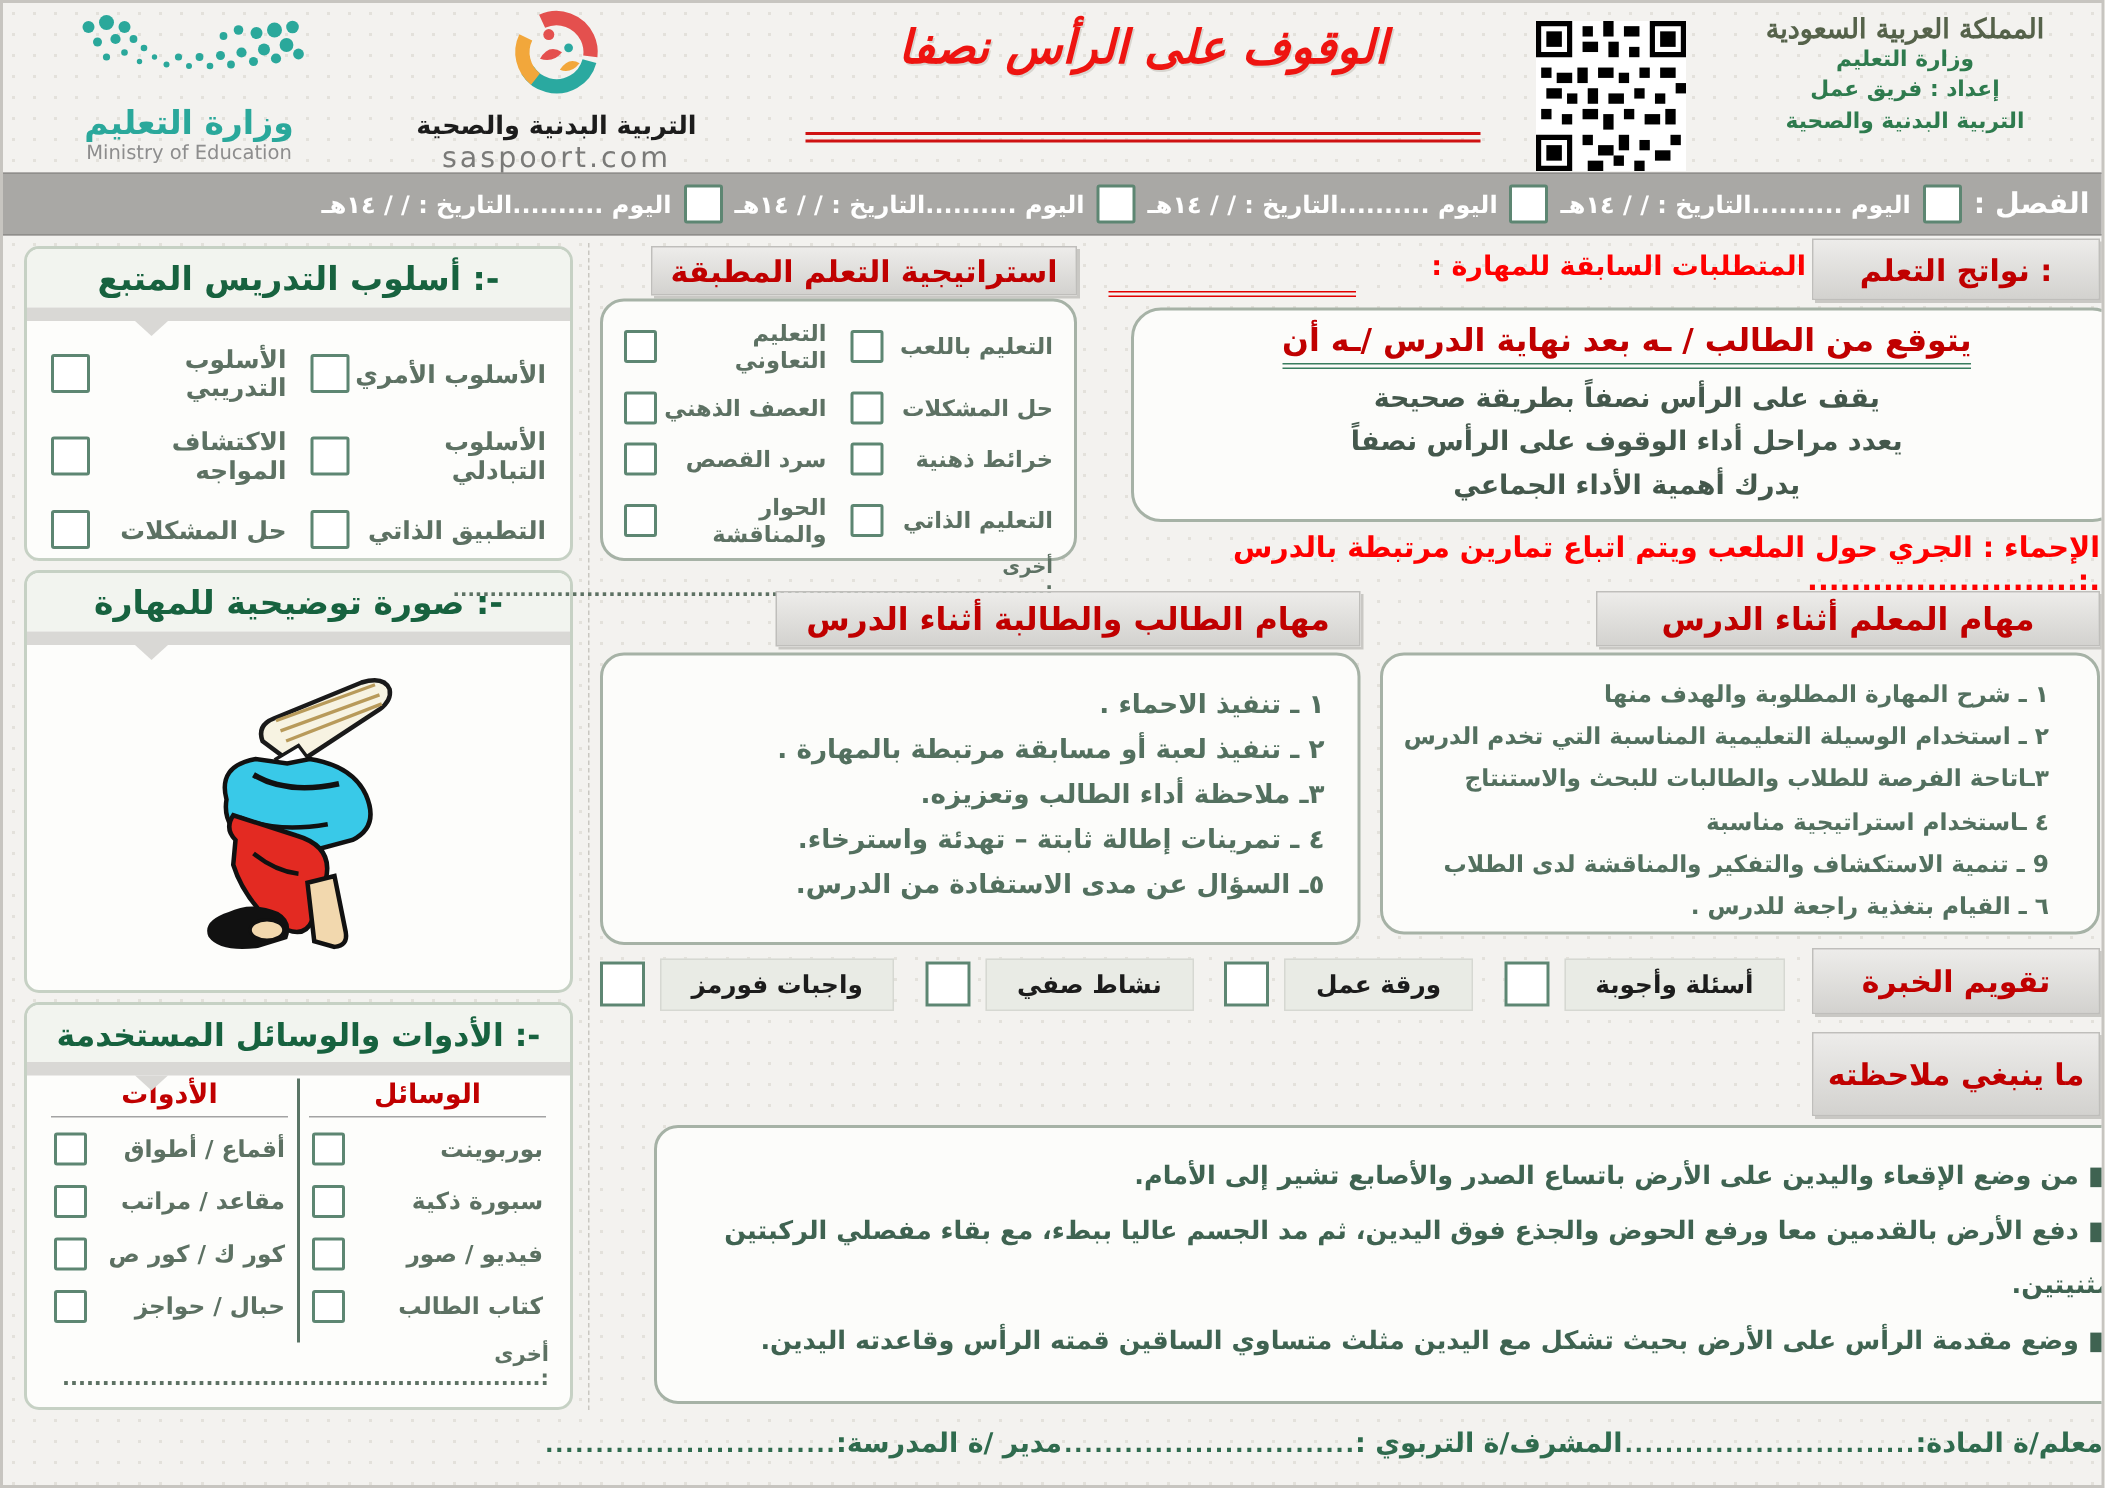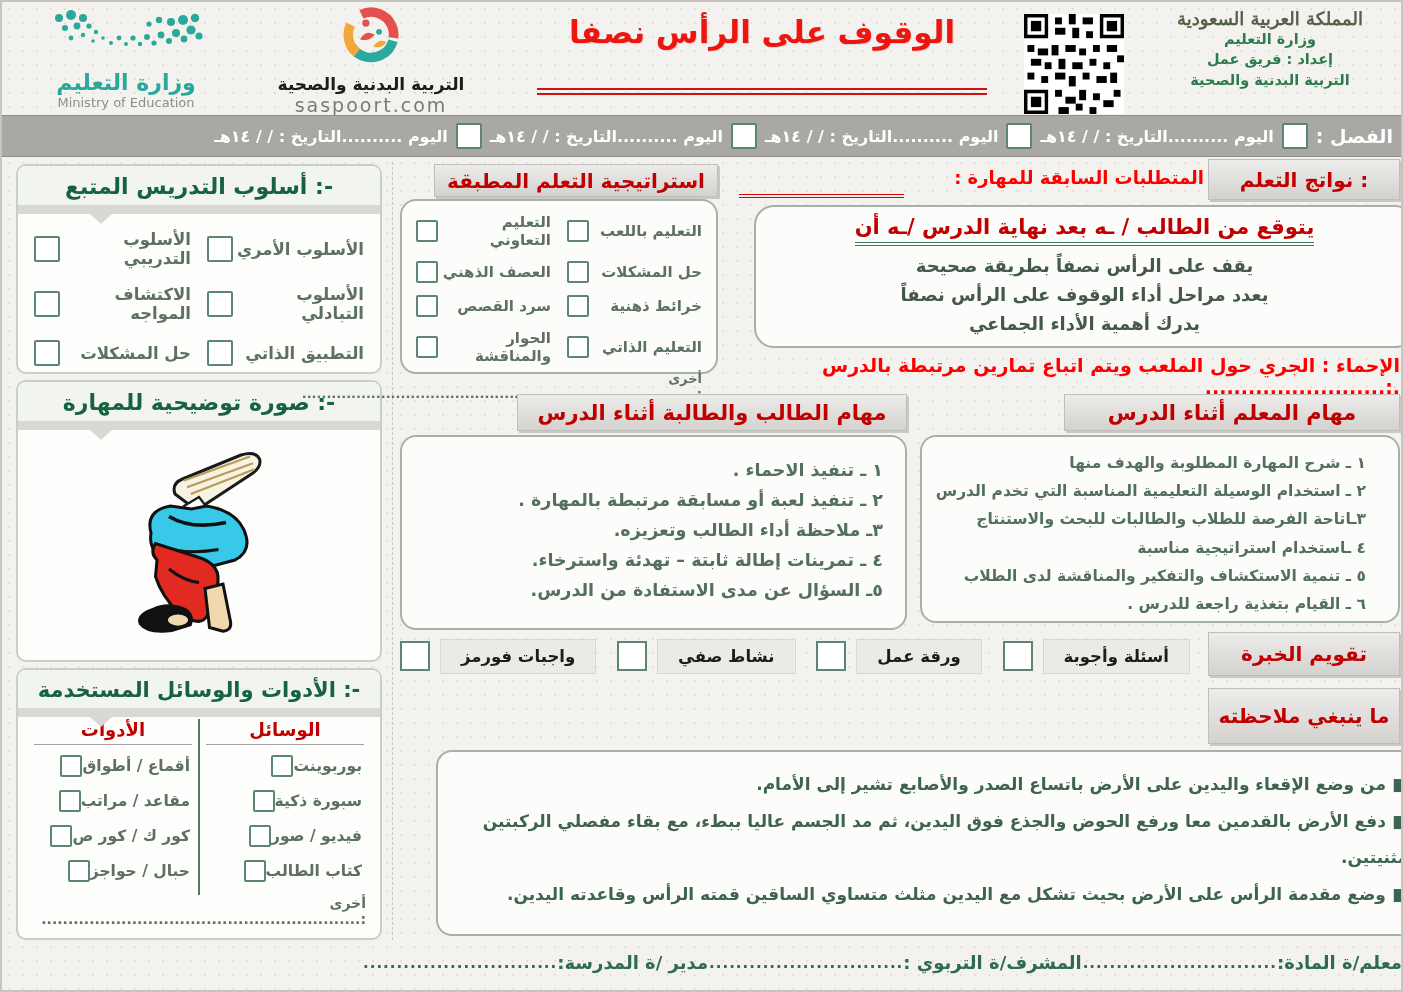--- a/index.html
+++ b/index.html
@@ -15,21 +15,21 @@
   .abs { position:absolute; }
   .rtl { direction:rtl; }
 
   
   .moe-logo { left:14px; top:6px; width:220px; height:104px; text-align:center; }
   .moe-ar { color:#2aa89b; font-size:22px; font-weight:bold; letter-spacing:-1px; }
   .moe-en { color:#8d8d8d; font-size:13px; }
   .sport-logo { left:244px; top:2px; width:250px; height:110px; text-align:center; }
   .sport-ar { color:#1c1c1c; font-size:17px; font-weight:bold; }
   .sport-site { color:#7a7a78; font-size:19px; letter-spacing:2px; }
-  .title-block { left:520px; top:12px; width:480px; text-align:center; }
+  .title-block { left:520px; top:12px; width:480px; text-align:center;font-style:italic; }
   .lesson-title { color:#ee1410; font-size:31px; font-weight:bold; text-shadow:1px 1px 0 #d8d6d0; }
   .title-underline { width:450px; height:7px; margin:38px auto 0;
     border-top:2px solid #cf1212; border-bottom:2px solid #cf1212; }
   .qr { left:1022px; top:12px; width:100px; height:100px; background:#fff; }
   .emblem { left:1140px; top:6px; width:256px; text-align:center; }
   .emblem-kingdom { font-family:"DejaVu Serif","Liberation Serif",serif; font-size:18px; font-weight:bold; color:#55624a; letter-spacing:-1px; }
   .emblem-line { color:#2e7b4e; font-size:14.5px; font-weight:bold; line-height:1.4; }
 
   
   .sched-bar { left:0; top:113px; width:1403px; height:42px; background:#a9a8a5;
@@ -54,21 +54,21 @@
   .other-line { color:#5d7163; font-weight:bold; font-size:14px; direction:rtl; text-align:right; padding:0 14px; }
 
   
   .grid2 { display:grid; grid-template-columns:1fr 1fr; direction:rtl; }
 
   
   .tools-cols { display:flex; direction:rtl; padding:2px 10px 0; }
   .tools-col { flex:1; padding:0 6px; }
   .tools-col.first { border-left:2px solid #5a7566; }
   .tools-hd { color:#c00000; font-weight:bold; font-size:18px; text-align:center; border-bottom:1px solid #a3a3a3; padding-bottom:4px; margin-bottom:10px; }
-  .tools-row { display:flex; direction:rtl; align-items:center; margin:0 2px 13px; }
+  .tools-row { display:flex; direction:rtl; justify-content:space-between; align-items:center; margin:0 2px 13px; }
   .tools-row .cell-label { font-size:15.5px; }
 
   
   .prereq { color:#fe0000; font-weight:bold; font-size:18px; }
   .prereq-line { border-bottom:4px double #e20000; }
   .expect-head { color:#c00000; font-weight:bold; font-size:21px; display:inline-block;
     border-bottom:4px double #3a7d5f; padding-bottom:3px; }
   .expect-items { color:#44584c; font-weight:bold; font-size:18px; line-height:1.6; text-align:center; margin-top:6px; }
   .warmup { color:#fe0000; font-weight:bold; font-size:19px; text-align:right; }
 
@@ -412,21 +412,21 @@
   </div>
 
   <div class="abs hdr-box" style="left:1062px; top:392px; width:336px; height:37px; font-size:21px;">
     <span>مهام المعلم أثناء الدرس</span>
   </div>
   <div class="abs rbox tasks" style="left:918px; top:433px; width:480px; height:188px; font-size:15.5px; line-height:1.82; padding:12px 32px;">
     <div>١ ـ شرح المهارة المطلوبة والهدف منها</div>
     <div>٢ ـ استخدام الوسيلة التعليمية المناسبة التي تخدم الدرس</div>
     <div>٣ـاتاحة الفرصة للطلاب والطالبات للبحث والاستنتاج</div>
     <div>٤ ـاستخدام استراتيجية مناسبة</div>
-    <div>٥ ـ تنمية الاستكشاف والتفكير والمناقشة لدى الطلاب</div>
+    <div>9 ـ تنمية الاستكشاف والتفكير والمناقشة لدى الطلاب</div>
     <div>٦ ـ القيام بتغذية راجعة للدرس .</div>
   </div>
 
   <div class="abs hdr-box" style="left:1206px; top:630px; width:192px; height:44px; font-size:20px;">
     <span>تقويم الخبرة</span>
   </div>
   <div class="abs eval-opts" style="left:398px; top:634px; width:790px; height:40px;">
     <span class="eval-opt">
       <span class="eval-label">أسئلة وأجوبة</span>
       <span class="eval-chk"></span>

